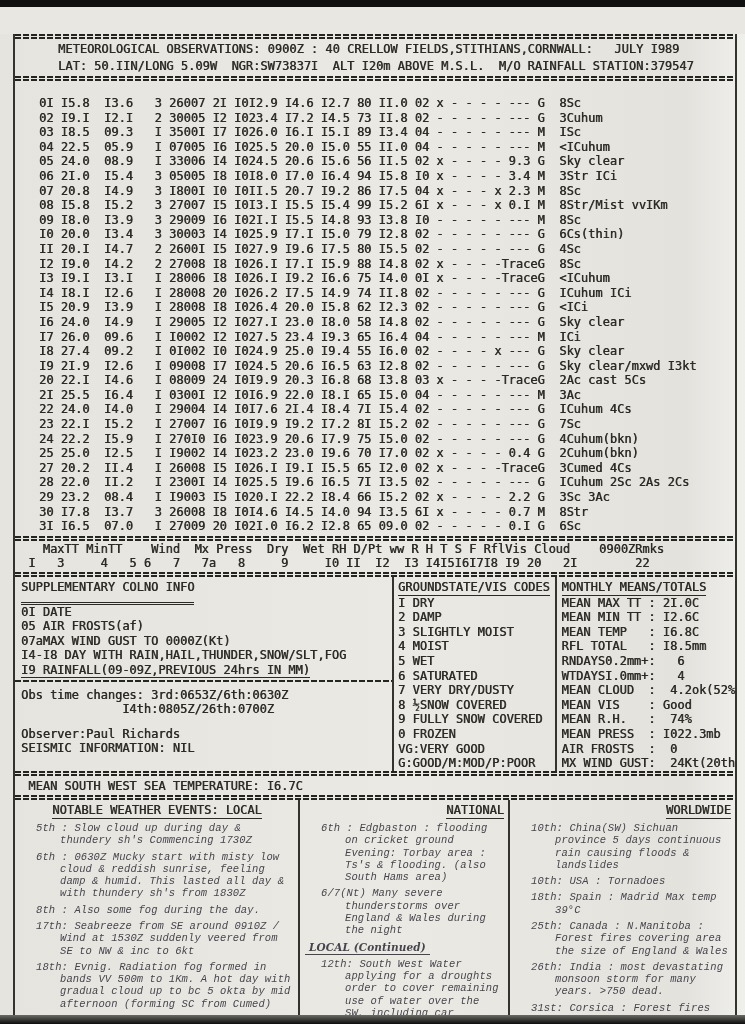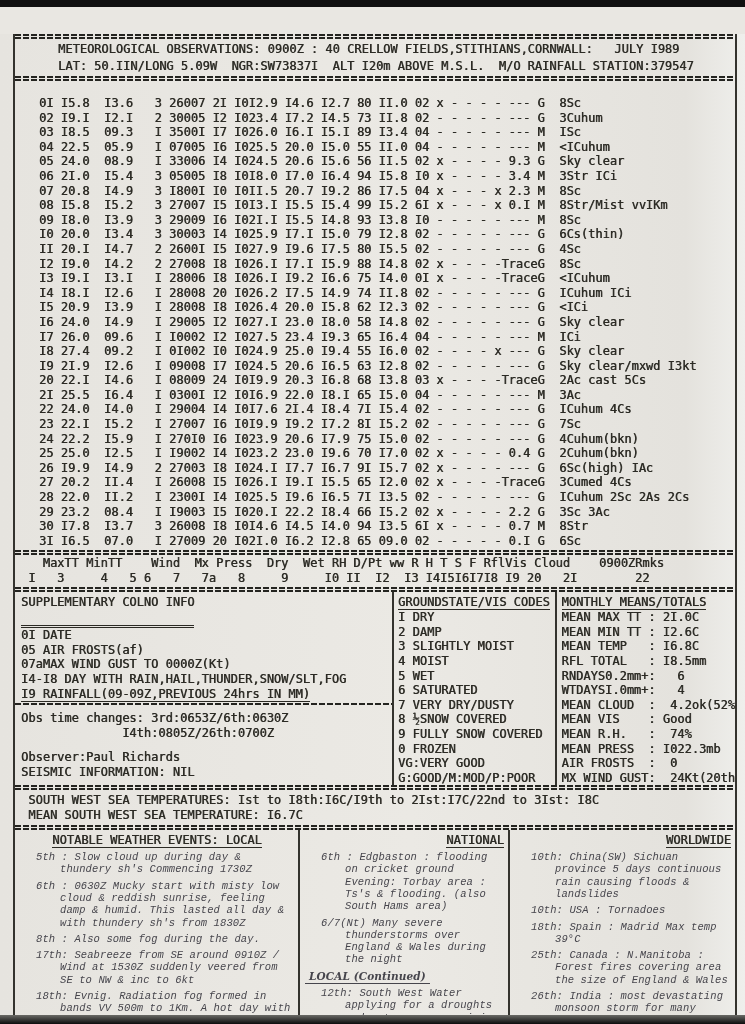--- a/index.html
+++ b/index.html
@@ -30,21 +30,21 @@
   .typed{color:#2b2a24;font-size:12px;line-height:14.6px;white-space:pre;
     text-shadow:0.5px 0 0 rgba(43,42,36,.85);}
   .hdr .typed{line-height:16.5px;}
   .hdr{padding:2px 0 2px 6px;margin-left:37px;}
   .obs{padding:3px 0 2px 24px;margin-top:12px;}
   .footer-block{padding:1px 0 1px 6px;}
   .mid{display:flex;align-items:stretch;}
   .mid .colL{width:378px;padding:3px 0 0 6px;box-sizing:border-box;}
   .mid .colM{width:163px;border-left:2px solid #34332e;padding:3px 0 0 4px;box-sizing:border-box;}
   .mid .colR{flex:1;border-left:2px solid #34332e;padding:3px 0 0 5px;box-sizing:border-box;}
-  .u-double{display:inline-block;border-bottom:3px double #2b2a24;padding-bottom:16px;}
+  .u-double{display:inline-block;border-bottom:3px double #2b2a24;padding-bottom:7px;}
   .u-single{display:inline-block;border-bottom:1.5px solid #2b2a24;}
   .supp-list .typed:last-child .u-wrap{border-bottom:1.5px solid #2b2a24;}
   .supp-gap{height:10px;}
   .sea{padding:3px 0 2px 6px;}
   .events{display:flex;align-items:stretch;border-bottom:1px solid #93918b;min-height:212px;}
   .ev{box-sizing:border-box;padding:3px 4px 6px 5px;}
   .ev-l{width:283px;}
   .ev-n{width:210px;border-left:2px solid #34332e;}
   .ev-w{flex:1;border-left:2px solid #34332e;}
   .ev-head{text-align:right;margin-bottom:3px;}
@@ -118,21 +118,20 @@
         <div class="typed">2I 25.5  I6.4   I 0300I I2 I0I6.9 22.0 I8.I 65 I5.0 04 - - - - - --- M  3Ac</div>
 
         <div class="typed">22 24.0  I4.0   I 29004 I4 I0I7.6 2I.4 I8.4 7I I5.4 02 - - - - - --- G  ICuhum 4Cs</div>
 
         <div class="typed">23 22.I  I5.2   I 27007 I6 I0I9.9 I9.2 I7.2 8I I5.2 02 - - - - - --- G  7Sc</div>
 
         <div class="typed">24 22.2  I5.9   I 270I0 I6 I023.9 20.6 I7.9 75 I5.0 02 - - - - - --- G  4Cuhum(bkn)</div>
 
         <div class="typed">25 25.0  I2.5   I I9002 I4 I023.2 23.0 I9.6 70 I7.0 02 x - - - - 0.4 G  2Cuhum(bkn)</div>
 
-        <div class="typed">26 I9.9  I4.9   2 27003 I8 I024.I I7.7 I6.7 9I I5.7 02 x - - - - --- G  6Sc(high) IAc</div>
 
         <div class="typed">27 20.2  II.4   I 26008 I5 I026.I I9.I I5.5 65 I2.0 02 x - - - -TraceG  3Cumed 4Cs</div>
 
         <div class="typed">28 22.0  II.2   I 2300I I4 I025.5 I9.6 I6.5 7I I3.5 02 - - - - - --- G  ICuhum 2Sc 2As 2Cs</div>
 
         <div class="typed">29 23.2  08.4   I I9003 I5 I020.I 22.2 I8.4 66 I5.2 02 x - - - - 2.2 G  3Sc 3Ac</div>
 
         <div class="typed">30 I7.8  I3.7   3 26008 I8 I0I4.6 I4.5 I4.0 94 I3.5 6I x - - - - 0.7 M  8Str</div>
 
         <div class="typed">3I I6.5  07.0   I 27009 20 I02I.0 I6.2 I2.8 65 09.0 02 - - - - - 0.I G  6Sc</div>
@@ -228,21 +227,20 @@
             <div class="typed">AIR FROSTS  :  0</div>
 
             <div class="typed">MX WIND GUST:  24Kt(20th</div>
           </div>
       </div>
     </div>
 
     <div class="rule-d"></div>
 
     <div class="sea">
-      <div class="typed"> SOUTH WEST SEA TEMPERATURES: Ist to I8th:I6C/I9th to 2Ist:I7C/22nd to 3Ist: I8C</div>
       <div class="typed"> MEAN SOUTH WEST SEA TEMPERATURE: I6.7C</div>
     </div>
 
     <div class="rule-d"></div>
 
     <div class="events">
       <div class="ev ev-l">
         <div class="typed ev-head left"><span class="u-single">NOTABLE WEATHER EVENTS: LOCAL</span></div>
         <div class="hand">
 

